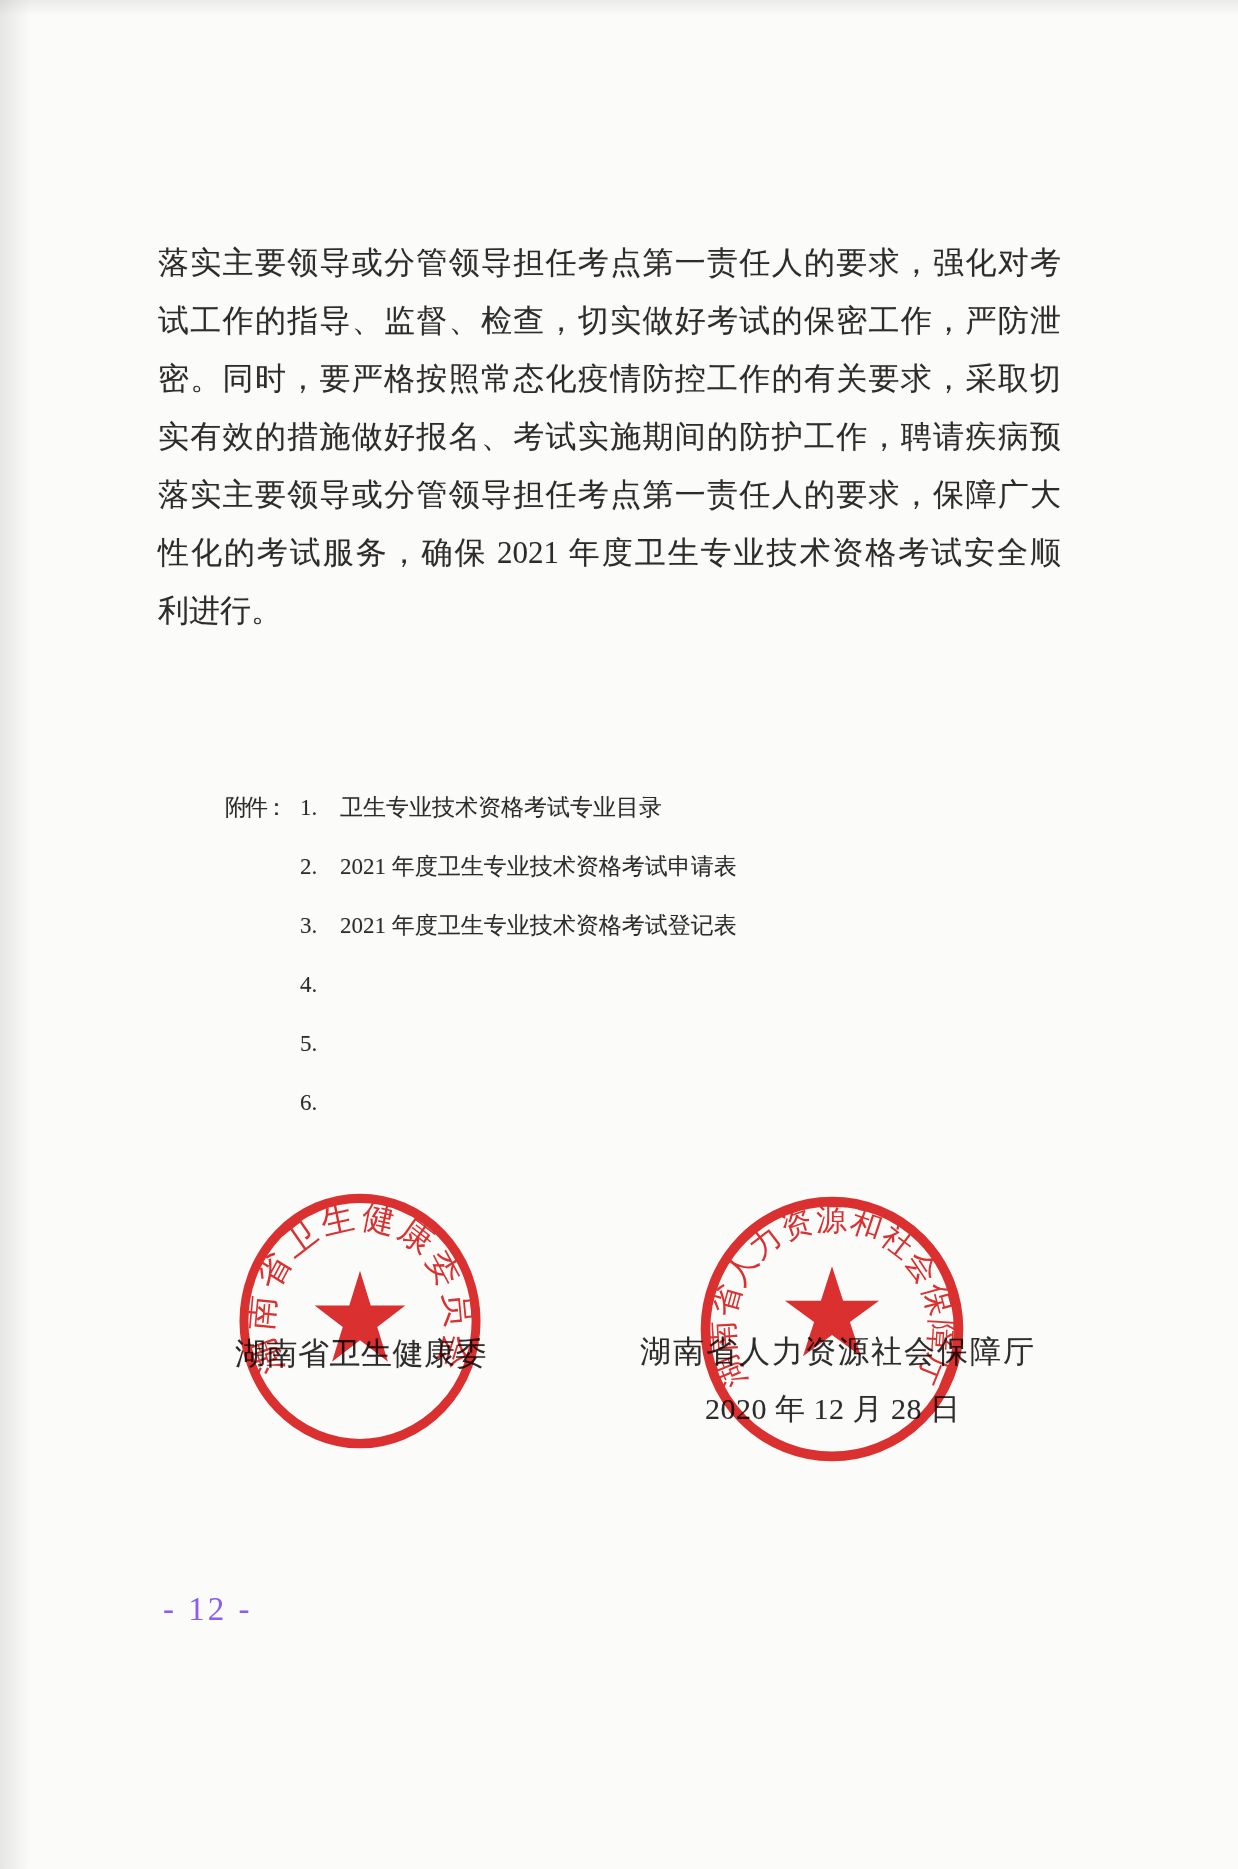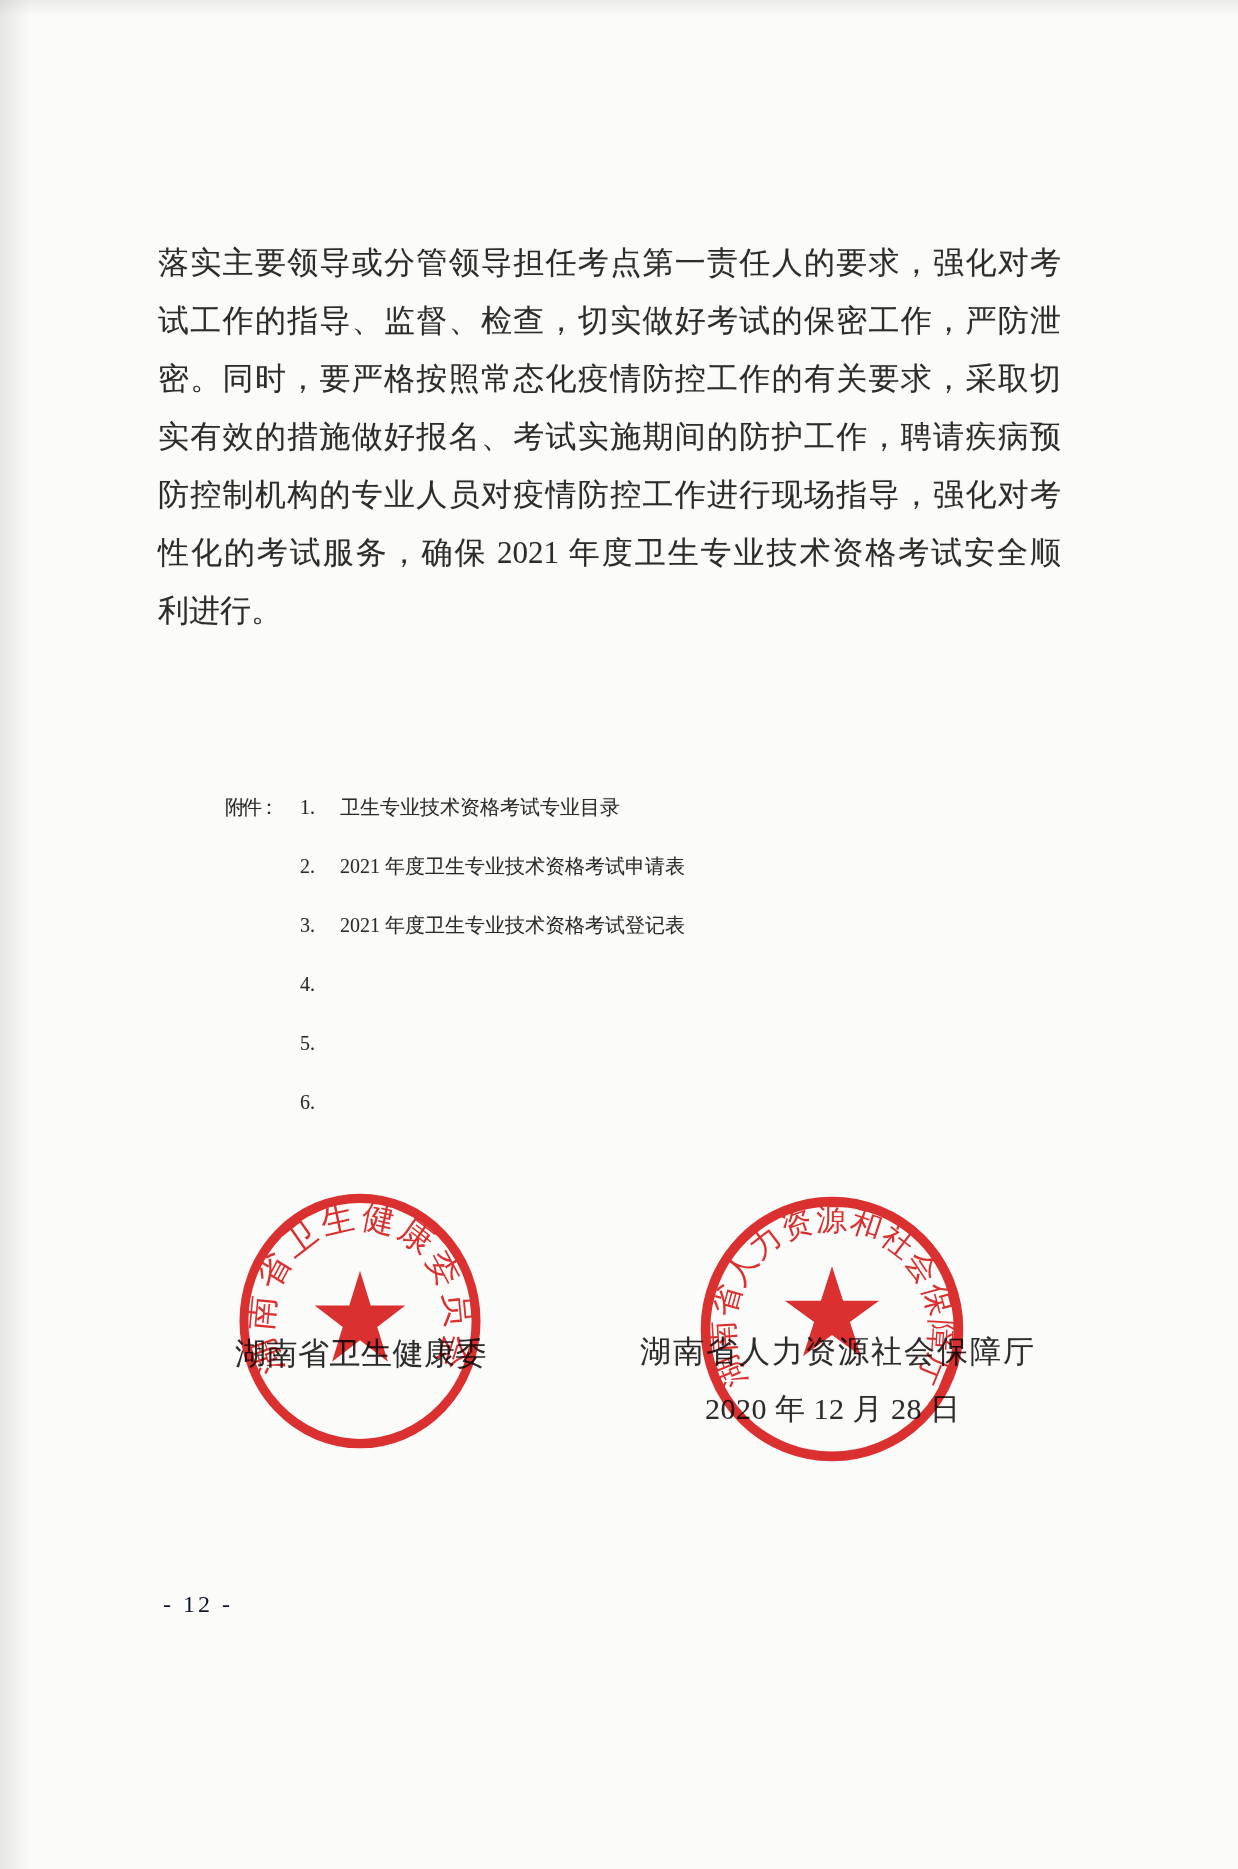--- a/index.html
+++ b/index.html
@@ -29,43 +29,43 @@
     left: 158px; top: 234px; width: 903px;
     font-size: 31px; line-height: 58px;
     text-shadow: 0 0 1px rgba(60,60,60,.25);
   }
   .para-line { text-align: justify; text-align-last: justify; }
   .para-line:last-child { text-align-last: left; }
 
   .attachments {
     position: absolute;
     left: 225px; top: 778px;
-    font-size: 20px; line-height: 59px;
+    font-size: 23px; line-height: 59px;
     text-shadow: 0 0 1px rgba(60,60,60,.25);
   }
   .attach-row { display: flex; height: 59px; }
   .attach-label { width: 75px; letter-spacing: -3px; }
   .attach-indent { width: 75px; }
   .attach-num { width: 40px; }
 
   .sig {
     position: absolute;
     font-size: 31px; line-height: 34px;
     white-space: nowrap;
     text-shadow: 0 0 1px rgba(60,60,60,.25);
   }
   .sig-left  { left: 235px; top: 1337px; letter-spacing: .5px; }
   .sig-right { left: 640px; top: 1335px; letter-spacing: 2px; }
   .sig-date  { left: 705px; top: 1392px; font-size: 30px; letter-spacing: .5px; }
 
   .page-num {
     position: absolute;
     left: 163px; top: 1591px;
-    font-size: 24px; letter-spacing: 3px;
-    color: #0f172a;
+    font-size: 33px; letter-spacing: 3px;
+    color: #8b5cf6;
   }
 
   .seal {
     position: absolute;
     mix-blend-mode: multiply;
     opacity: .93;
   }
   .seal-left  { left: 236px; top: 1190px; width: 248px; height: 262px; }
   .seal-right { left: 698px; top: 1194px; width: 268px; height: 270px; }
   .seal-ring  { fill: none; stroke: var(--seal-red, #dc2020); }
@@ -75,21 +75,21 @@
 </head>
 <body>
 
 <div class="page">
 
   <div class="para">
     <div class="para-line">落实主要领导或分管领导担任考点第一责任人的要求，强化对考</div>
     <div class="para-line">试工作的指导、监督、检查，切实做好考试的保密工作，严防泄</div>
     <div class="para-line">密。同时，要严格按照常态化疫情防控工作的有关要求，采取切</div>
     <div class="para-line">实有效的措施做好报名、考试实施期间的防护工作，聘请疾病预</div>
-    <div class="para-line">防控制机构的专业人员对疫情防控工作进行现场指导，强化对考</div>
+    <div class="para-line">落实主要领导或分管领导担任考点第一责任人的要求，保障广大</div>
     <div class="para-line">性化的考试服务，确保 2021 年度卫生专业技术资格考试安全顺</div>
     <div class="para-line">利进行。</div>
   </div>
 
   <div class="attachments">
     <div class="attach-row">
       <span class="attach-label">附件：</span>
       <span class="attach-num">1.</span>
       <span class="attach-text">卫生专业技术资格考试专业目录</span>
     </div>

